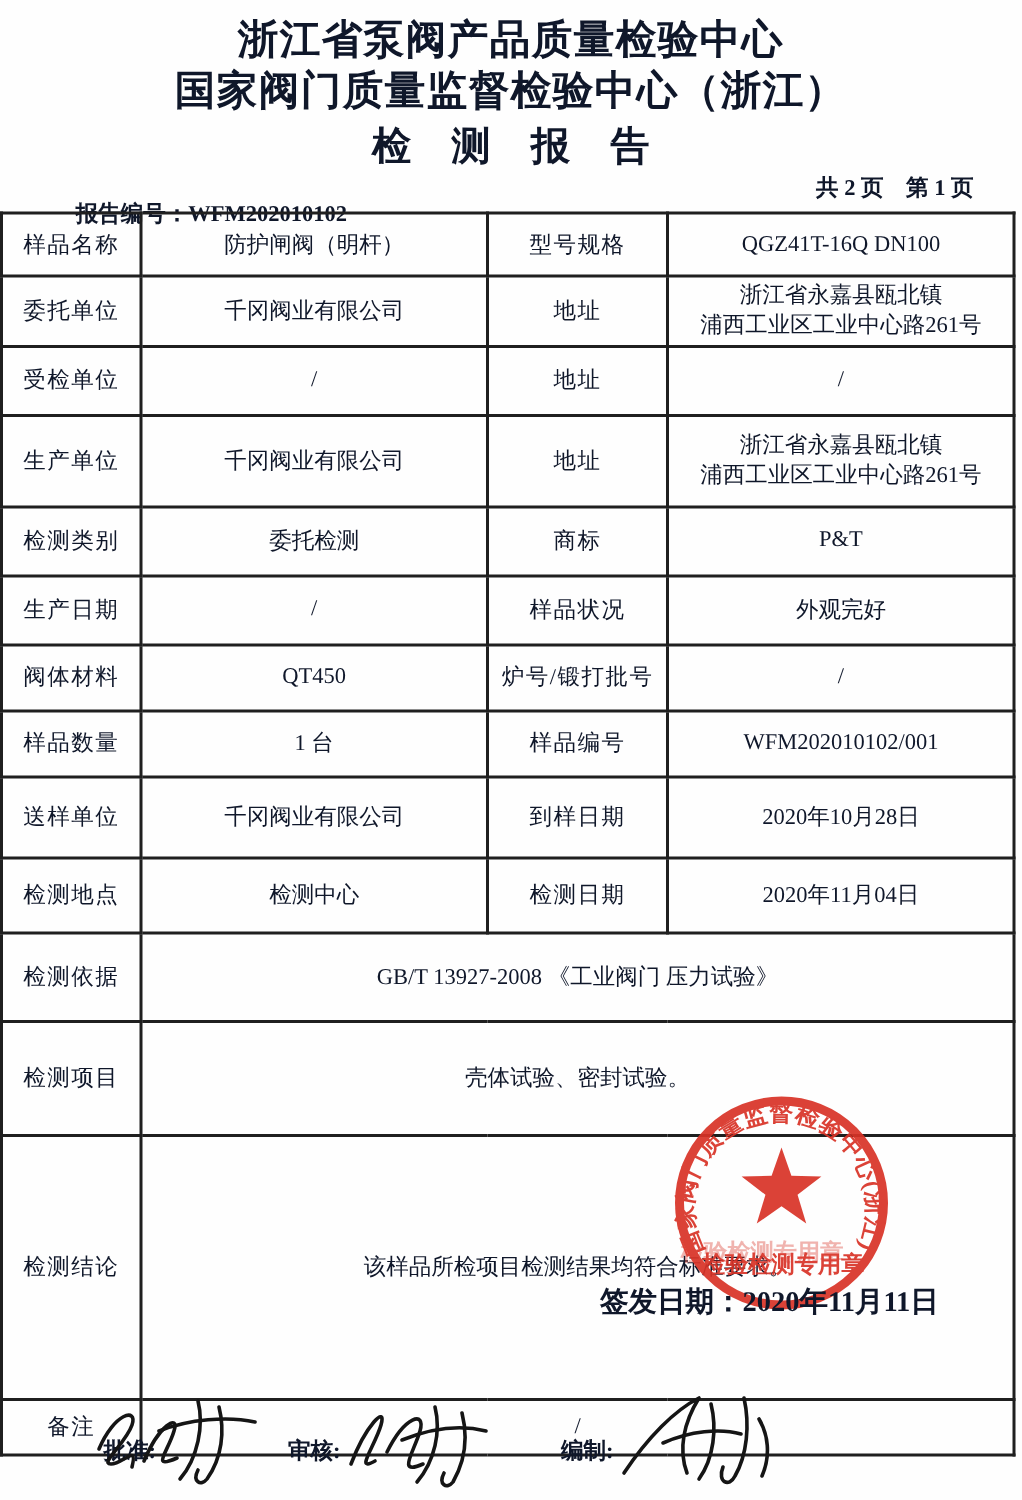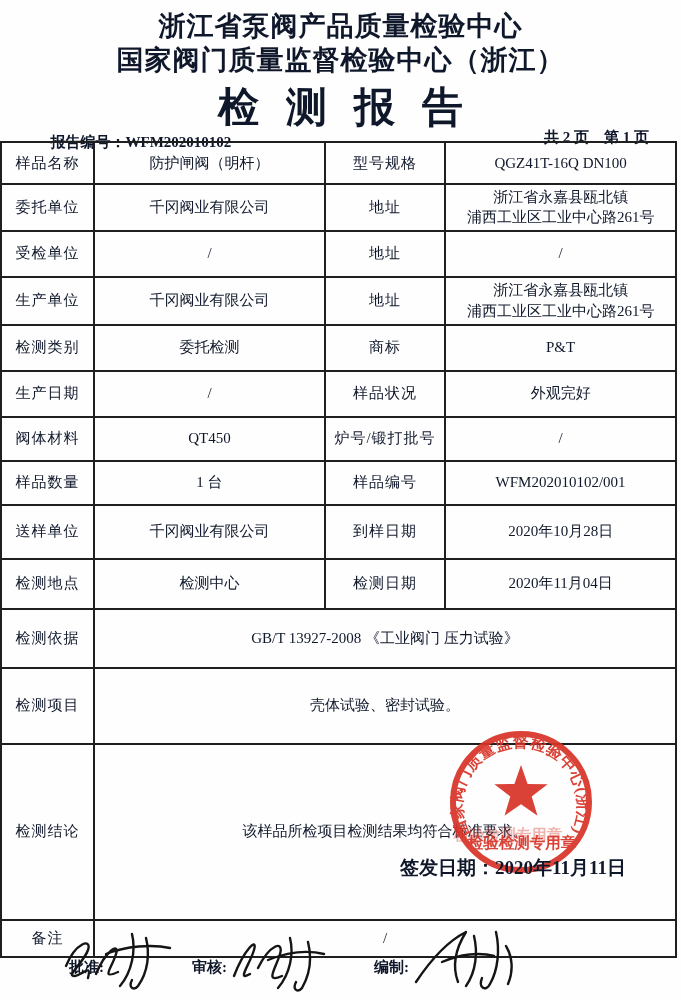--- a/index.html
+++ b/index.html
@@ -8,26 +8,26 @@
     font-family:"Liberation Serif","DejaVu Serif",serif;color:#0f172a;overflow:hidden;
   }
   .title1,.title2{
     position:absolute;left:0;width:681px;text-align:center;
     font-size:27px;font-weight:bold;letter-spacing:1px;white-space:nowrap;
   }
   .title1{top:8px;}
   .title2{top:42px;}
   .report-title-wrap{position:absolute;top:80px;left:0;width:681px;text-align:center;}
   .report-title{
-    display:inline-block;font-size:41px;font-weight:bold;
+    display:inline-block;font-size:26px;font-weight:bold;
     letter-spacing:27px;padding-left:27px;white-space:nowrap;
   }
   .meta{position:absolute;top:116px;left:0;width:681px;height:24px;font-size:15px;}
   .meta-left{position:absolute;left:28px;top:0;font-weight:600;white-space:pre;}
-  .meta-right{position:absolute;right:32px;top:12px;font-weight:600;white-space:pre;}
+  .meta-right{position:absolute;right:32px;top:0;font-weight:600;white-space:pre;}
   table.report{
     position:absolute;left:0;top:141px;width:677px;
     border-collapse:collapse;table-layout:fixed;
   }
   table.report td{
     border:2px solid #1f1f1f;font-size:15px;text-align:center;vertical-align:middle;
     padding:2px 4px;overflow:hidden;
   }
   td.lbl{letter-spacing:1px;}
   td.addr{font-size:14px;line-height:1.35;}
@@ -82,21 +82,21 @@
         <div>浙江省永嘉县瓯北镇</div>
         <div>浦西工业区工业中心路261号</div>
       </td>
     </tr>
     <tr style="height:46px">
       <td class="lbl">受检单位</td>
       <td>/</td>
       <td class="lbl">地址</td>
       <td>/</td>
     </tr>
-    <tr style="height:48px">
+    <tr style="height:61px">
       <td class="lbl">生产单位</td>
       <td>千冈阀业有限公司</td>
       <td class="lbl">地址</td>
       <td class="addr">
         <div>浙江省永嘉县瓯北镇</div>
         <div>浦西工业区工业中心路261号</div>
       </td>
     </tr>
     <tr style="height:46px">
       <td class="lbl">检测类别</td>

